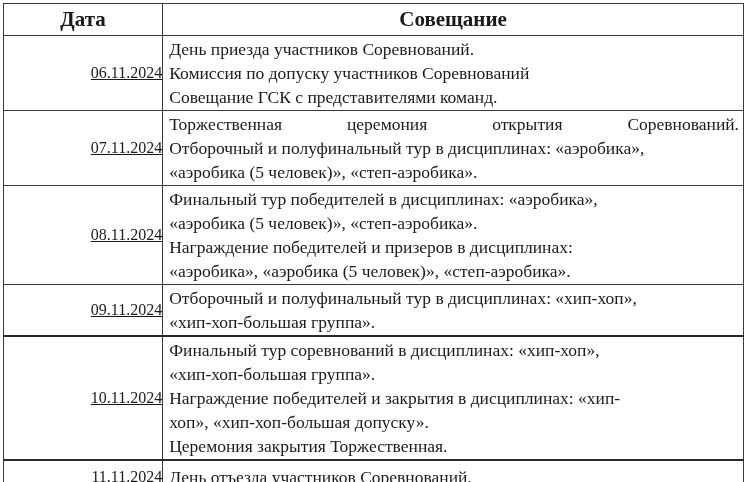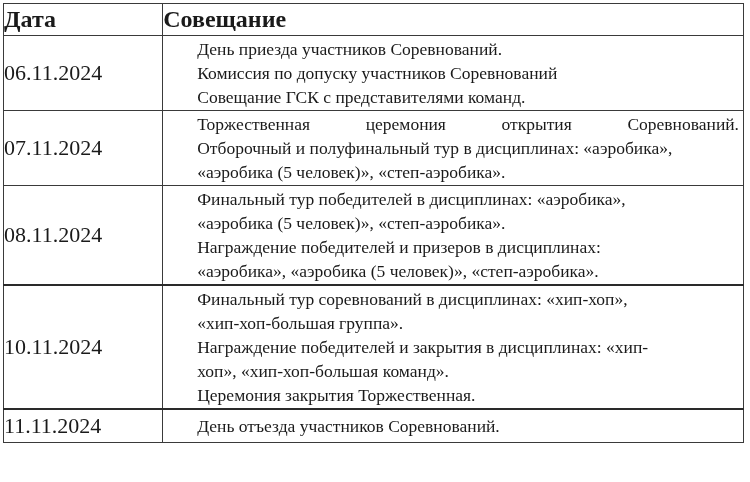--- a/index.html
+++ b/index.html
@@ -23,40 +23,40 @@
       table-layout: fixed;
     }
     .table td, .table th {
       border: 1.5px solid #3a3a3a;
       padding: 0;
     }
     .col-date { width: 159px; }
     .col-prog { width: 580px; }
     th {
       font-weight: bold;
-      font-size: 24px;
+      font-size: 21px;
       height: 31px;
-      text-align: left;
+      text-align: center;
       vertical-align: middle;
     }
     td.date {
-      text-align: left;
+      text-align: right;
       vertical-align: middle;
-      font-size: 22px;
+      font-size: 16px;
+      text-decoration: underline;
     }
     td.prog {
       vertical-align: top;
       font-size: 17.5px;
       line-height: 24px;
       padding: 1px 4px 1px 6px;
     }
     .line {
       display: block;
       white-space: nowrap;
-      margin-left: 28px;
     }
     .line.justify {
       text-align: justify;
       text-align-last: justify;
       white-space: normal;
     }
     tr.thick-top td { border-top: 2.5px solid #2a2a2a; }
   </style>
 </head>
 <body>
@@ -91,27 +91,34 @@
     </tr>
     <tr style="height:98px">
       <td class="date">08.11.2024</td>
       <td class="prog">
         <span class="line">Финальный тур победителей в дисциплинах: «аэробика»,</span>
         <span class="line">«аэробика (5 человек)», «степ-аэробика».</span>
         <span class="line">Награждение победителей и призеров в дисциплинах:</span>
         <span class="line">«аэробика», «аэробика (5 человек)», «степ-аэробика».</span>
       </td>
     </tr>
+    <tr style="height:48px">
+      <td class="date">09.11.2024</td>
+      <td class="prog">
+        <span class="line">Отборочный и полуфинальный тур в дисциплинах: «хип-хоп»,</span>
+        <span class="line">«хип-хоп-большая группа».</span>
+      </td>
+    </tr>
     <tr class="thick-top" style="height:120px">
       <td class="date">10.11.2024</td>
       <td class="prog">
         <span class="line">Финальный тур соревнований в дисциплинах: «хип-хоп»,</span>
         <span class="line">«хип-хоп-большая группа».</span>
         <span class="line">Награждение победителей и закрытия в дисциплинах: «хип-</span>
-        <span class="line">хоп», «хип-хоп-большая команд».</span>
+        <span class="line">хоп», «хип-хоп-большая допуску».</span>
         <span class="line">Церемония закрытия Торжественная.</span>
       </td>
     </tr>
     <tr class="thick-top" style="height:33px">
       <td class="date">11.11.2024</td>
       <td class="prog" style="vertical-align:middle">
         <span class="line">День отъезда участников Соревнований.</span>
       </td>
     </tr>
   </tbody>

